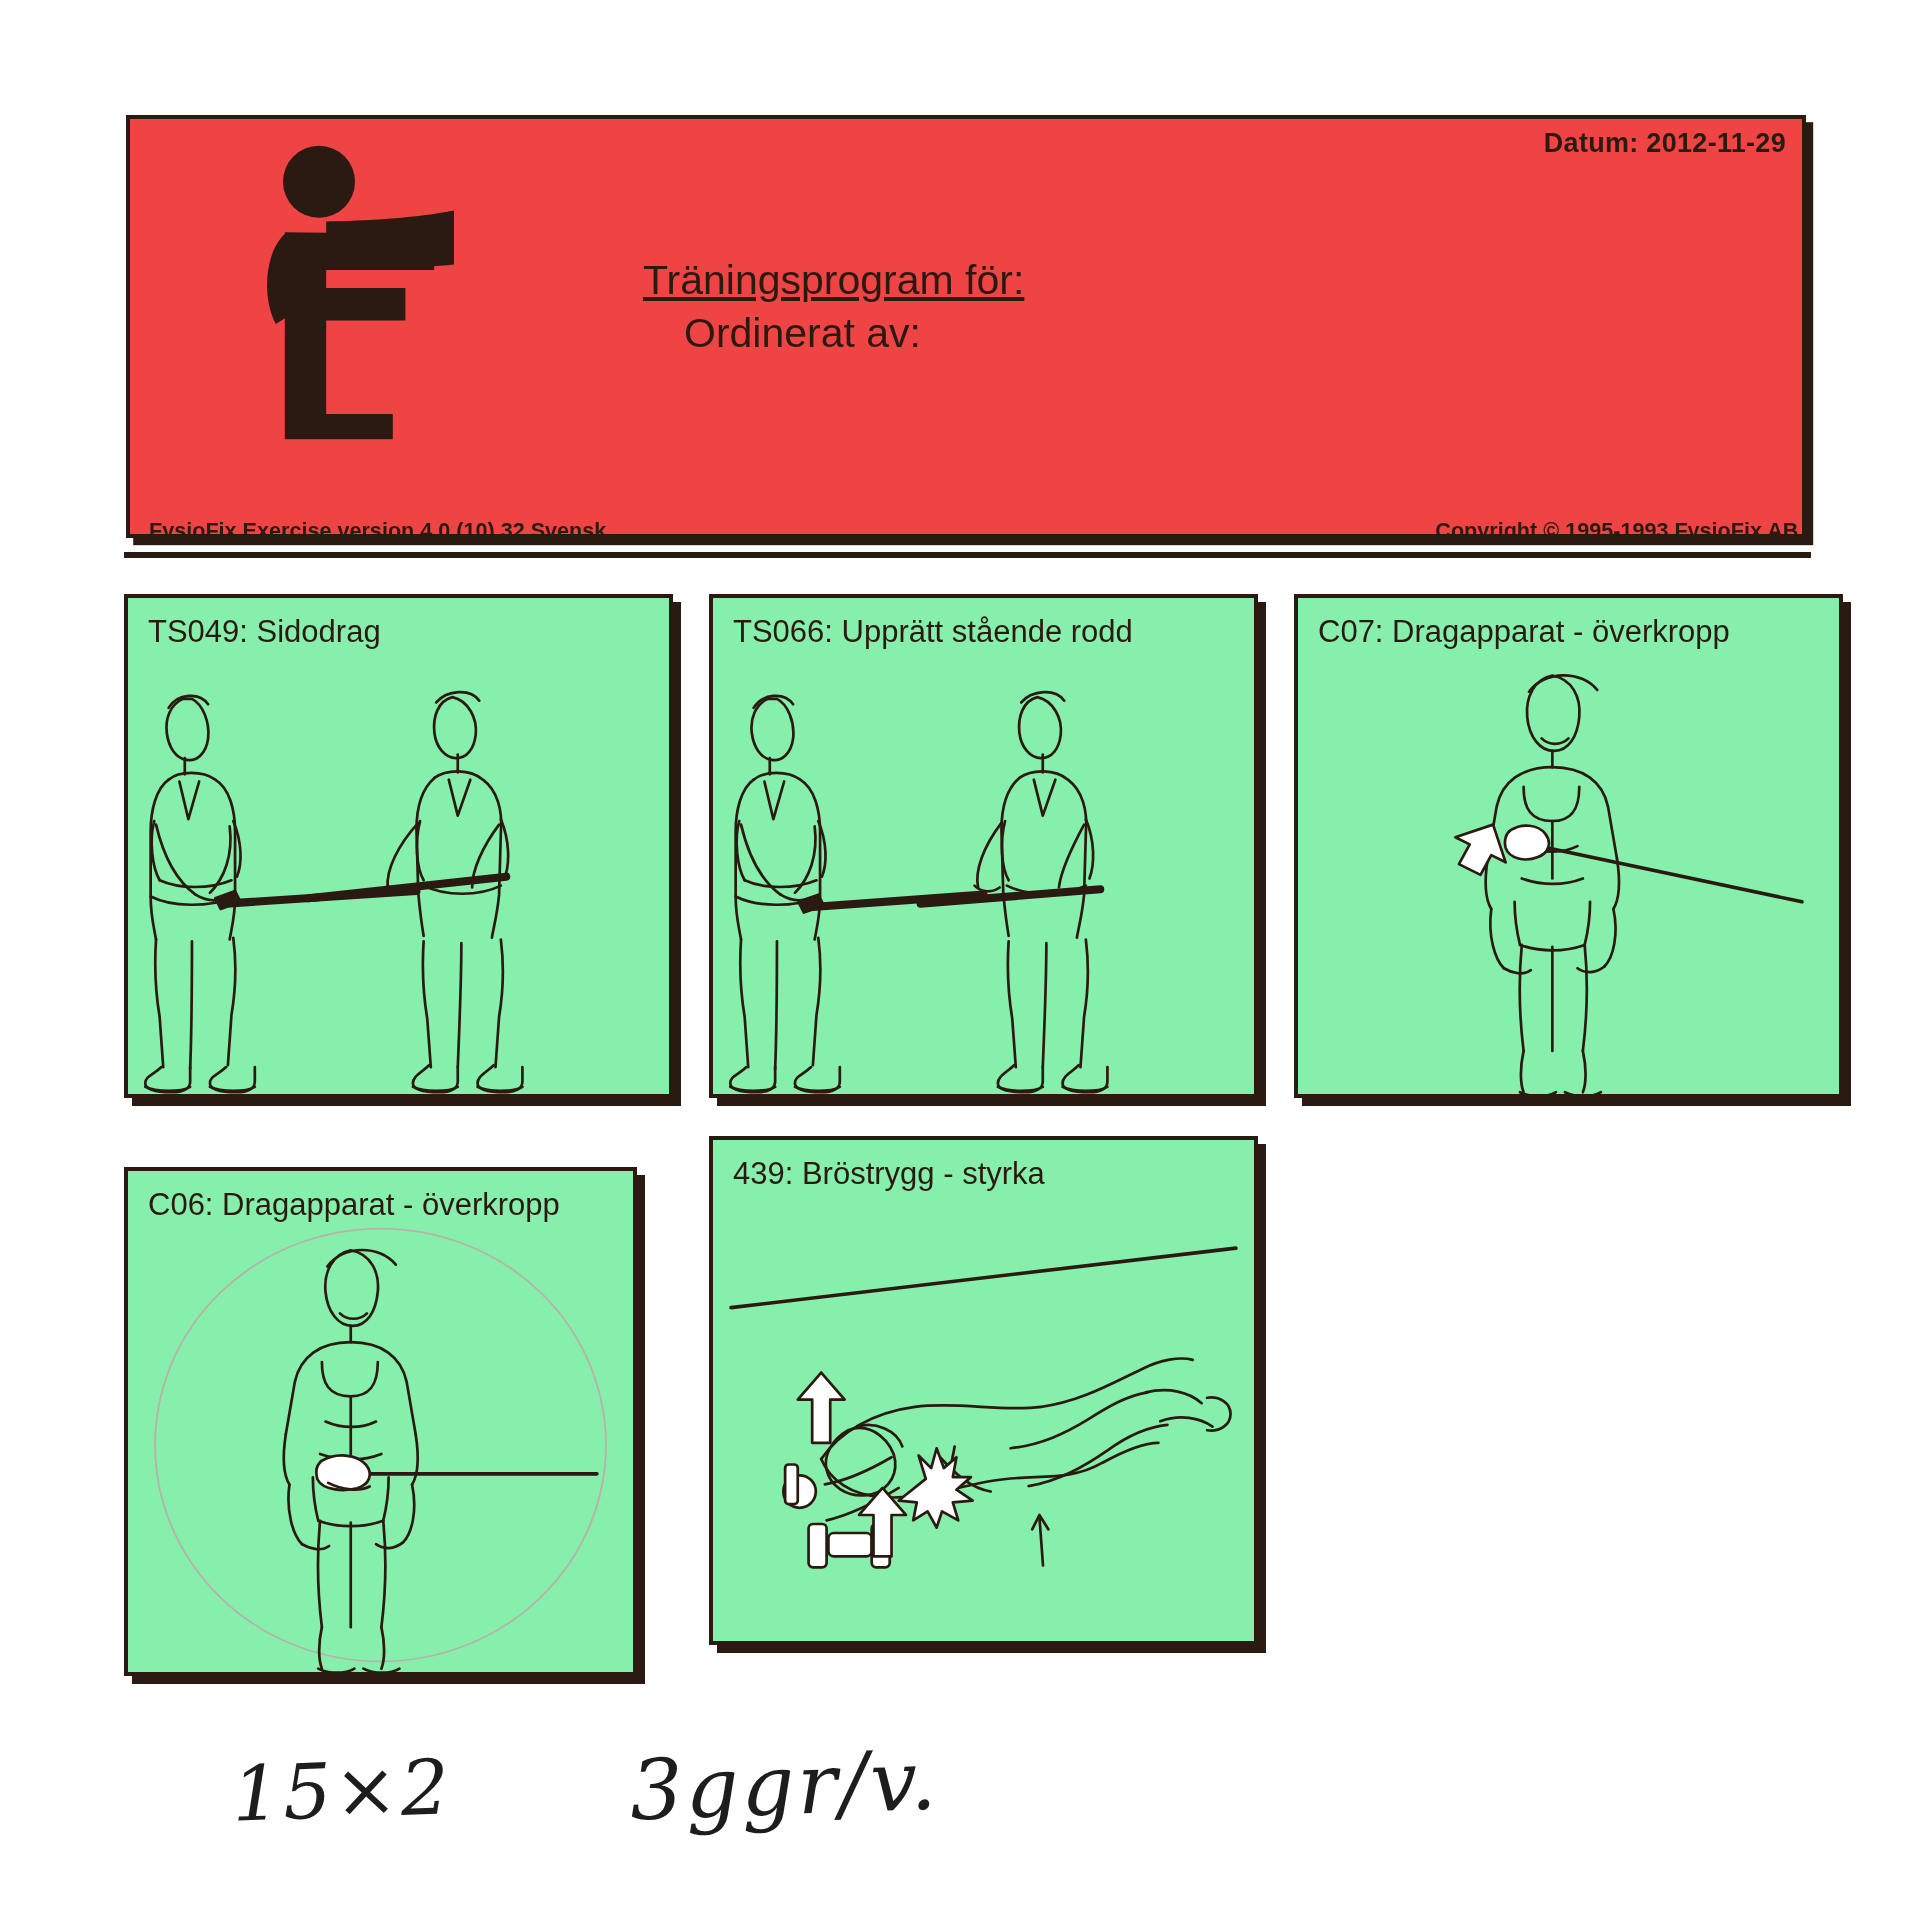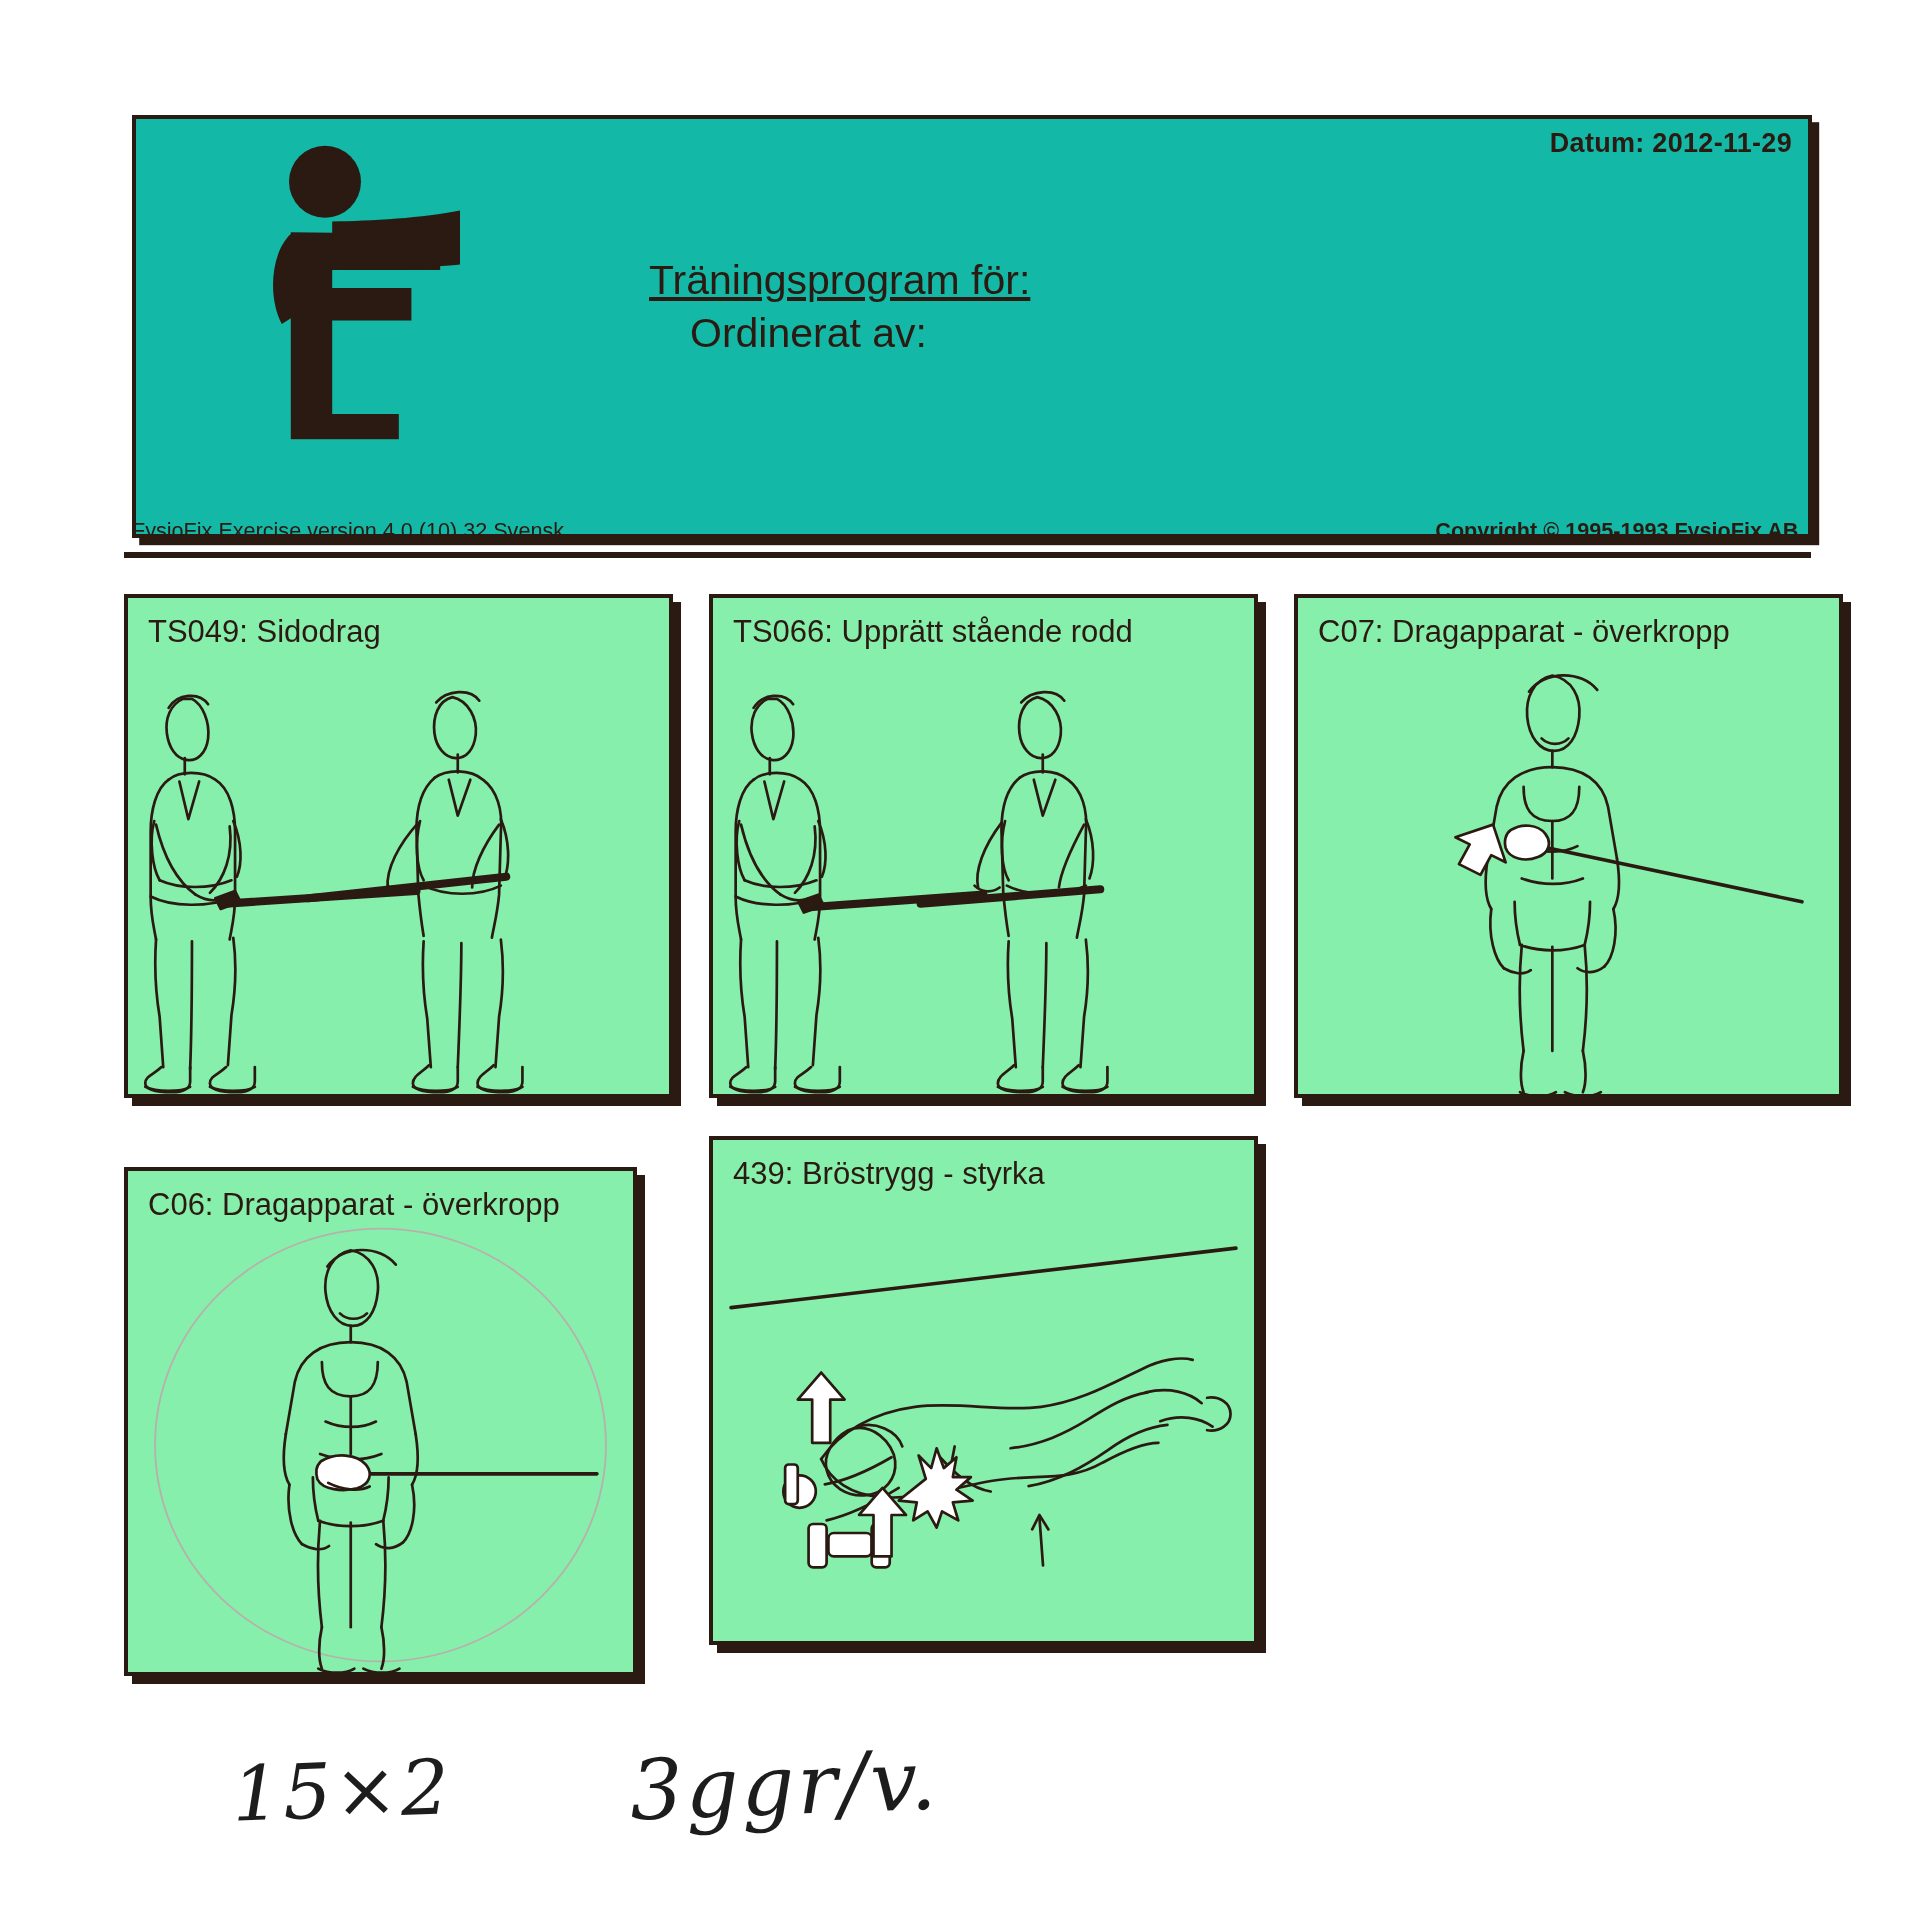--- a/index.html
+++ b/index.html
@@ -18,27 +18,27 @@
   .page {
     position: absolute;
     left: 0; top: 0;
     width: 1923px;
     height: 1923px;
   }
 
   
   .header-box {
     position: absolute;
-    left: 132px;
+    left: 126px;
     top: 115px;
     width: 1680px;
     height: 423px;
     border: 4.5px solid #2b1a12;
     box-sizing: border-box;
-    background: #14b8a6;
+    background: #ef4444;
     box-shadow: 7.2px 7.2px 0 0 #2b1a12;
   }
   .header-date {
     position: absolute;
     right: 16px;
     top: 9px;
     font-size: 27px;
     font-weight: bold;
     letter-spacing: 0.3px;
   }
@@ -65,24 +65,24 @@
 
   .header-footer {
     position: absolute;
     left: 124px;
     top: 518px;
     width: 1687px;
     height: 38px;
   }
   .footer-left {
     position: absolute;
-    left: 8px;
+    left: 25px;
     top: 0;
     font-size: 21.6px;
-    font-weight: normal;
+    font-weight: bold;
   }
   .footer-right {
     position: absolute;
     right: 12.6px;
     top: 0;
     font-size: 21.6px;
     font-weight: bold;
   }
   .header-underline {
     position: absolute;

